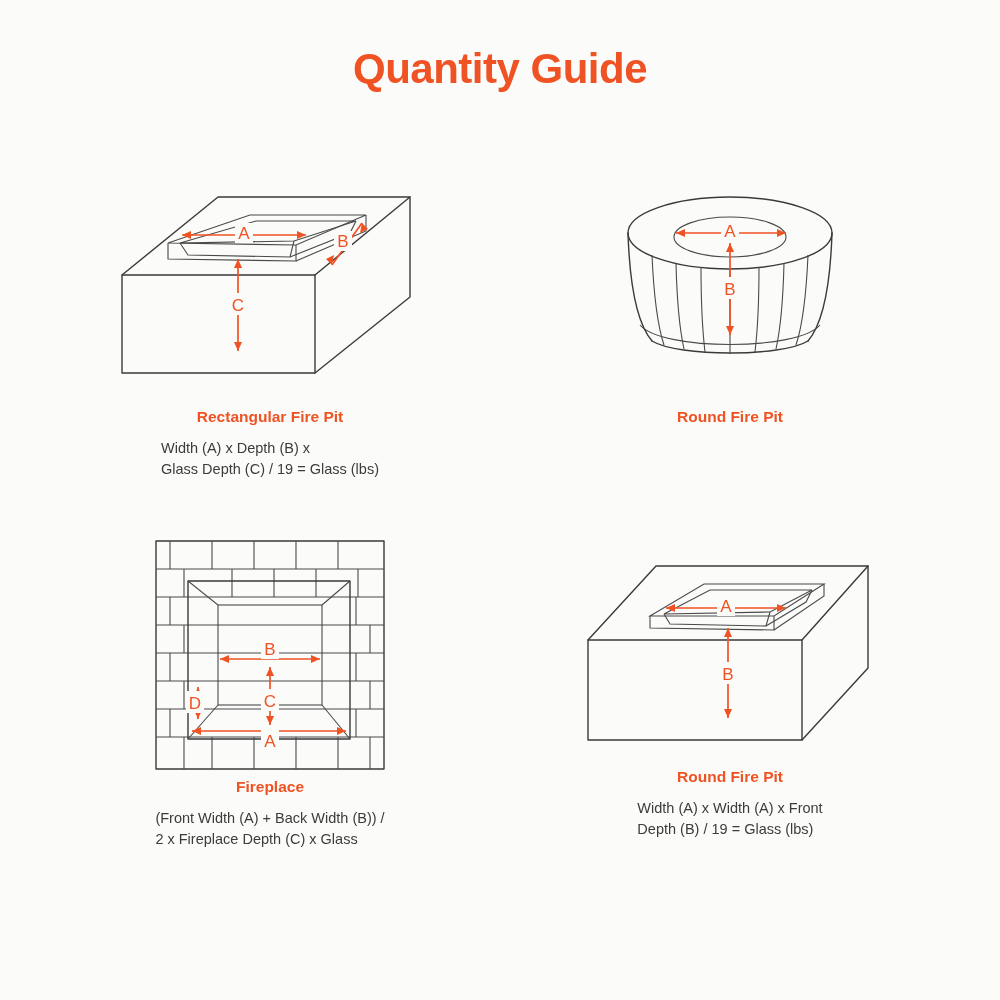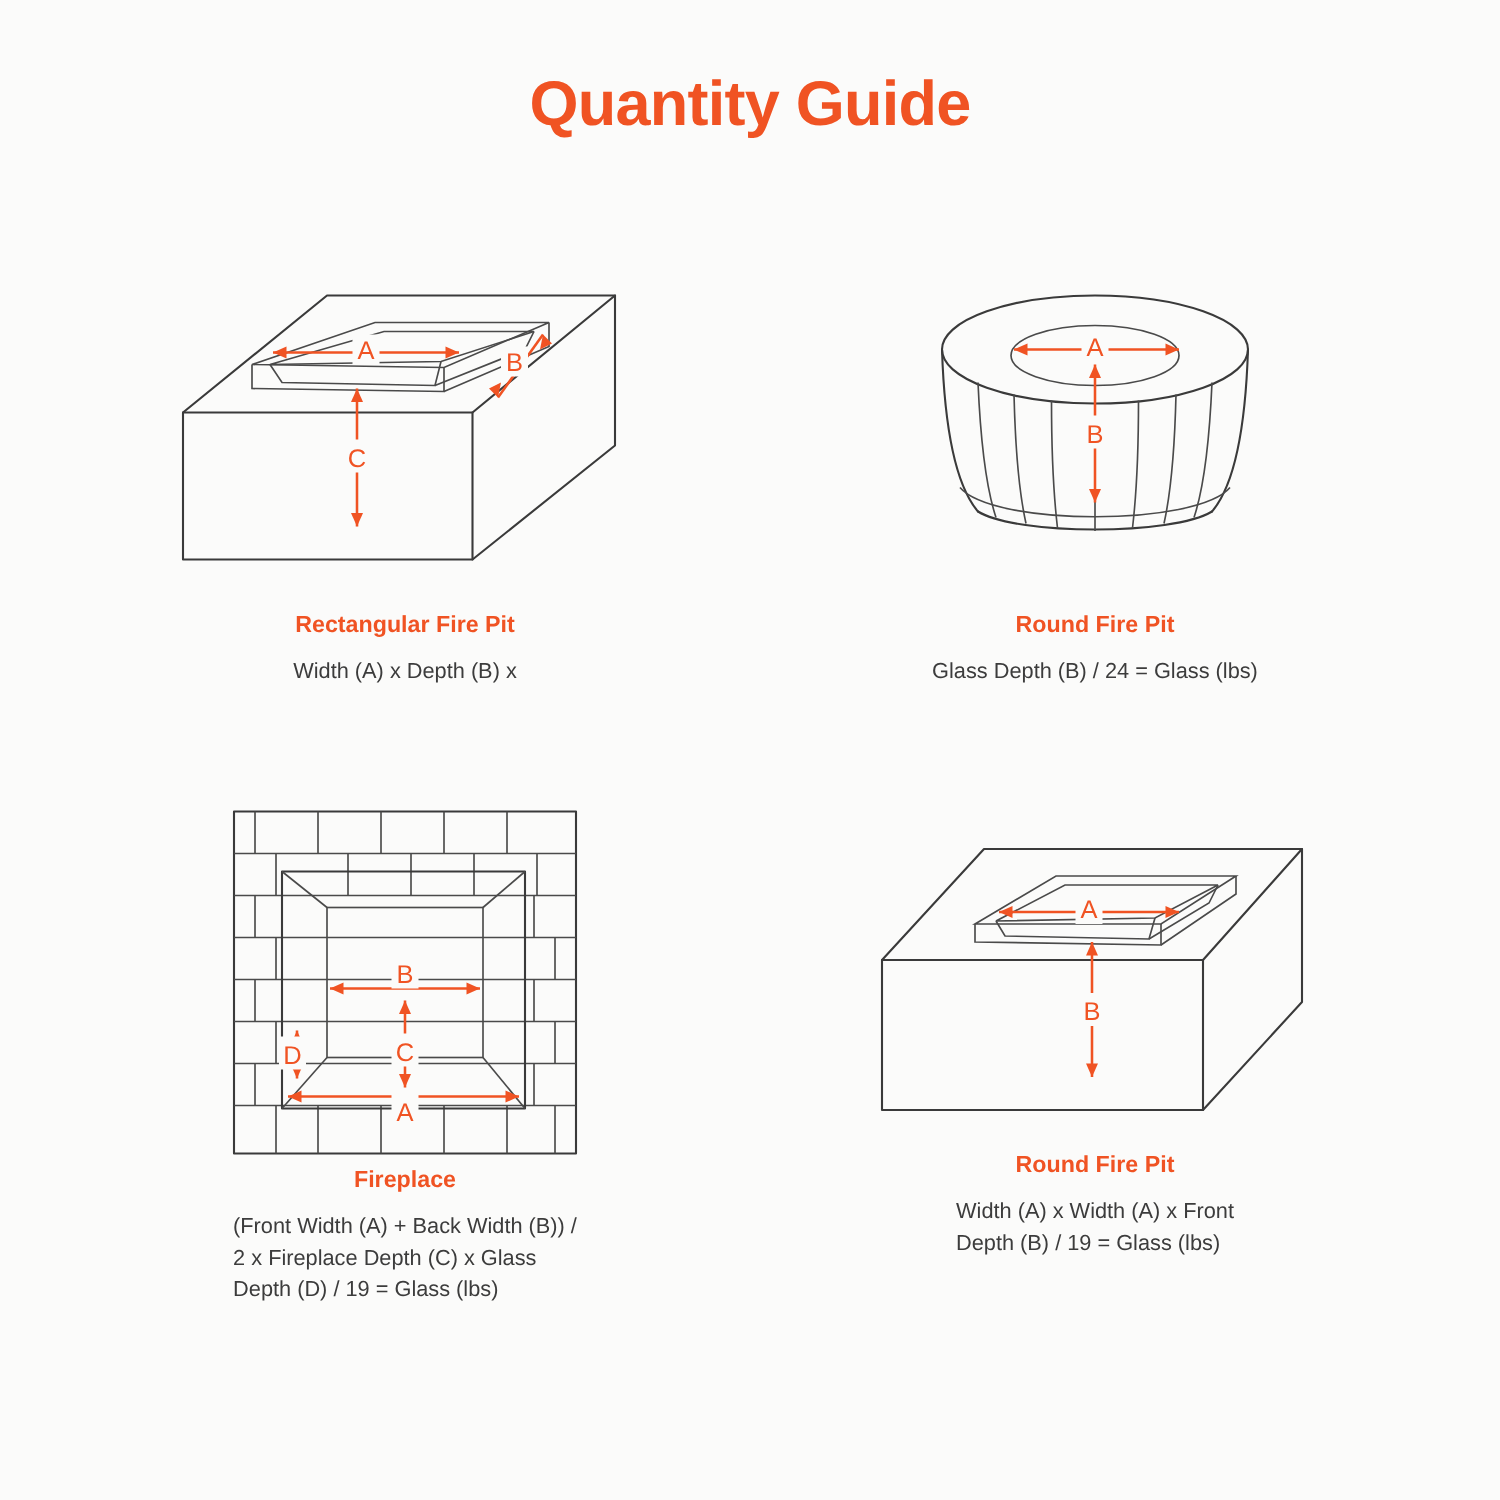--- a/index.html
+++ b/index.html
@@ -121,20 +121,21 @@
           <line class="dim" x1="128" y1="84" x2="128" y2="176"></line>
           <path class="dimhead" d="M128 84 l-4 9 h8 z"></path>
           <path class="dimhead" d="M128 176 l-4 -9 h8 z"></path>
           <rect class="dimlabel-bg" x="119" y="118" width="18" height="22"></rect>
           <text class="dimlabel" x="128" y="136" text-anchor="middle">C</text>
         </svg>
       </div>
       <div class="cap-title">Rectangular Fire Pit</div>
       <div class="cap-formula">
         <div>Width (A) x Depth (B) x</div>
+        <div>Glass Depth (C) / 19 = Glass (lbs)</div>
       </div>
     </div>
 
     <div class="cell r1">
       <div class="art">
         <svg width="260" height="220" viewBox="0 0 260 220">
 
           <ellipse class="ln" cx="130" cy="58" rx="102" ry="36"></ellipse>
 
           <ellipse class="ln-thin" cx="130" cy="62" rx="56" ry="20"></ellipse>
@@ -162,21 +163,20 @@
 
           <line class="dim" x1="130" y1="68" x2="130" y2="160"></line>
           <path class="dimhead" d="M130 68 l-4 9 h8 z"></path>
           <path class="dimhead" d="M130 160 l-4 -9 h8 z"></path>
           <rect class="dimlabel-bg" x="121" y="102" width="18" height="22"></rect>
           <text class="dimlabel" x="130" y="120" text-anchor="middle">B</text>
         </svg>
       </div>
       <div class="cap-title">Round Fire Pit</div>
       <div class="cap-formula">
-        <div>Glass Depth (B) / 24 = Glass (lbs)</div>
       </div>
     </div>
 
     <div class="cell r2">
       <div class="art">
         <svg width="240" height="240" viewBox="0 0 240 240">
 
           <rect class="ln" x="6" y="6" width="228" height="228"></rect>
 
           <line class="ln-thin" x1="6" y1="34" x2="234" y2="34"></line>
@@ -248,21 +248,20 @@
           <path class="dimhead" d="M48 152 l-4 9 h8 z"></path>
           <path class="dimhead" d="M48 184 l-4 -9 h8 z"></path>
           <rect class="dimlabel-bg" x="36" y="156" width="18" height="22"></rect>
           <text class="dimlabel" x="45" y="174" text-anchor="middle">D</text>
         </svg>
       </div>
       <div class="cap-title">Fireplace</div>
       <div class="cap-formula">
         <div>(Front Width (A) + Back Width (B)) /</div>
         <div>2 x Fireplace Depth (C) x Glass</div>
-        <div>Depth (D) / 19 = Glass (lbs)</div>
       </div>
     </div>
 
     <div class="cell r2">
       <div class="art">
         <svg width="300" height="220" viewBox="0 0 300 220">
 
           <path class="ln" d="M8 100 L76 26 L288 26 L288 128 L222 200 L8 200 Z"></path>
           <path class="ln" d="M8 100 L222 100 L288 26"></path>
           <path class="ln" d="M222 100 L222 200"></path>

